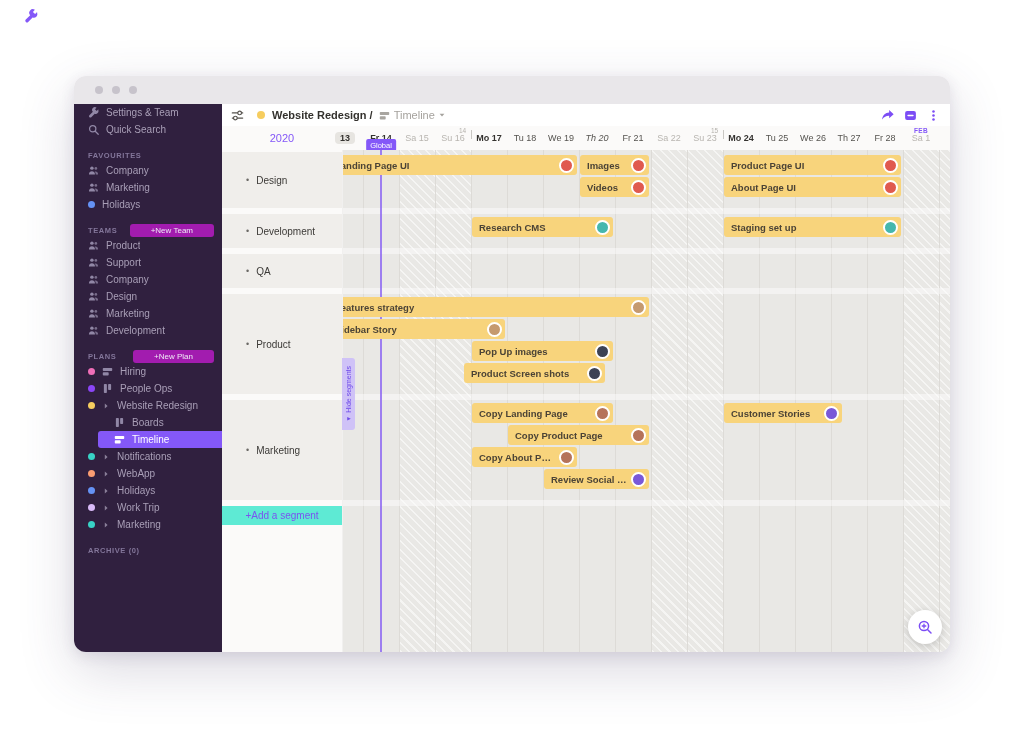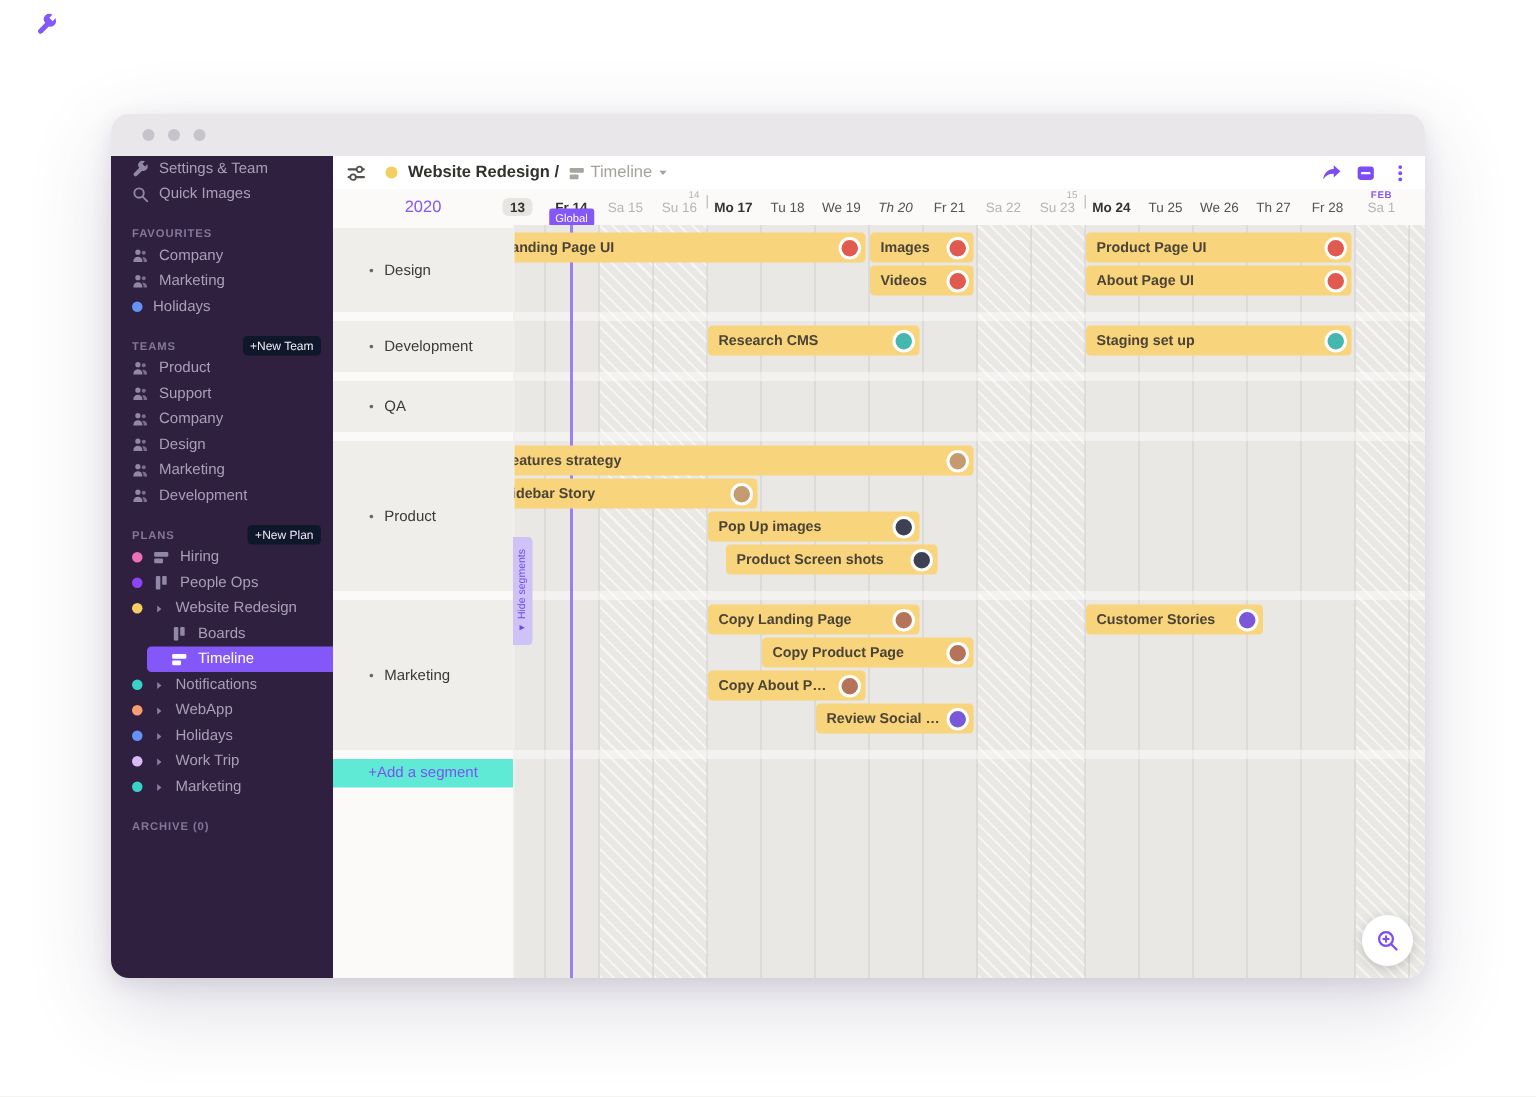--- a/index.html
+++ b/index.html
@@ -14,21 +14,21 @@
   .sidebar{width:148px;background:#30203f;color:#a99fb7;flex:none;overflow:hidden;font-size:10px;position:relative;}
   .sb-title{display:flex;align-items:center;gap:5px;padding:9px 0 6px 14px;color:#f0ecf5;font-size:11px;font-weight:bold;}
   .sb-title .cd{width:8px;height:8px;color:#8a7f99;}
   .sb-item{display:flex;align-items:center;height:17px;padding-left:14px;gap:7px;cursor:pointer;position:relative;}
   .sb-item .ic{width:11px;height:11px;color:#9187a6;flex:none;display:inline-flex;}
   .sb-item .dot{width:7px;height:7px;border-radius:50%;flex:none;}
   .sb-item .car{width:8px;height:8px;color:#8a7f99;flex:none;display:inline-flex;}
   .sb-item .lbl{white-space:nowrap;overflow:hidden;}
   .sb-sec{display:flex;align-items:center;justify-content:space-between;margin-top:10px;height:14px;padding:0 8px 0 14px;}
   .sb-sec .sec-lbl{font-size:7.5px;font-weight:bold;letter-spacing:.6px;color:#83769a;}
-  .sb-sec .sec-btn{font-size:8px;background:#0f172a;color:#efeaf6;border-radius:3px;padding:2px 5px;cursor:pointer;}
+  .sb-sec .sec-btn{font-size:8px;background:#a21caf;color:#efeaf6;border-radius:3px;padding:2px 21px;cursor:pointer;}
   .sb-item.child{padding-left:40px;}
   .sb-item.selected{padding-left:16px;margin-left:24px;background:#8458f8;border-radius:3px 0 0 3px;color:#ffffff;}
   .sb-item.selected .ic{color:#ffffff;}
   
   .main{flex:1;position:relative;background:#e9e8e5;}
   .toolbar{position:absolute;left:0;top:0;right:0;height:22px;background:#ffffff;display:flex;align-items:center;}
   .tb-filter{width:13px;height:13px;color:#55524d;margin-left:9px;}
   .tb-plandot{width:8px;height:8px;border-radius:50%;margin-left:13px;}
   .tb-title{font-size:11px;font-weight:bold;color:#33312d;margin-left:7px;white-space:nowrap;}
   .tb-viewic{width:11px;height:11px;color:#a8a5a0;margin-left:6px;}
@@ -98,21 +98,21 @@
             </span>
             <span class="lbl">Settings &amp; Team</span>
           </div>
           <div class="sb-item">
             <span class="ic">
               <svg viewBox="0 0 14 14" width="100%" height="100%">
                 <circle cx="6" cy="6" r="4" fill="none" stroke="currentColor" stroke-width="1.6"></circle>
                 <path d="M9.2 9.2 13 13" stroke="currentColor" stroke-width="1.6" stroke-linecap="round"></path>
               </svg>
             </span>
-            <span class="lbl">Quick Images</span>
+            <span class="lbl">Quick Search</span>
           </div>
           <div class="sb-sec">
             <span class="sec-lbl">FAVOURITES</span>
           </div>
           <div class="sb-item">
             <span class="ic">
               <svg viewBox="0 0 14 14" width="100%" height="100%">
                 <g fill="currentColor">
                   <circle cx="5" cy="4" r="2.2"></circle>
                   <path d="M1.2 11.6c0-2.3 1.7-3.7 3.8-3.7s3.8 1.4 3.8 3.7v.6H1.2z"></path>
@@ -489,21 +489,21 @@
             <span class="avatar" style="background: radial-gradient(circle at 50% 35%, rgb(197, 154, 111) 55%, rgb(197, 154, 111)) rgb(197, 154, 111);"></span>
           </div>
           <div class="bar" style="left: 106px; width: 177px; top: 169px;">
             <span class="blabel">Sidebar Story</span>
             <span class="avatar" style="background: radial-gradient(circle at 50% 35%, rgb(197, 154, 111) 55%, rgb(197, 154, 111)) rgb(197, 154, 111);"></span>
           </div>
           <div class="bar" style="left: 250px; width: 141px; top: 191px;">
             <span class="blabel">Pop Up images</span>
             <span class="avatar" style="background: radial-gradient(circle at 50% 35%, rgb(60, 66, 84) 55%, rgb(60, 66, 84)) rgb(60, 66, 84);"></span>
           </div>
-          <div class="bar" style="left: 262px; width: 141px; top: 213px;">
+          <div class="bar" style="left: 242px; width: 141px; top: 213px;">
             <span class="blabel">Product Screen shots</span>
             <span class="avatar" style="background: radial-gradient(circle at 50% 35%, rgb(60, 66, 84) 55%, rgb(60, 66, 84)) rgb(60, 66, 84);"></span>
           </div>
           <div class="gapstrip" style="top: 244px; height: 6px;"></div>
           <div class="bar" style="left: 250px; width: 141px; top: 253px;">
             <span class="blabel">Copy Landing Page</span>
             <span class="avatar" style="background: radial-gradient(circle at 50% 35%, rgb(181, 115, 90) 55%, rgb(181, 115, 90)) rgb(181, 115, 90);"></span>
           </div>
           <div class="bar" style="left: 502px; width: 118px; top: 253px;">
             <span class="blabel">Customer Stories</span>

